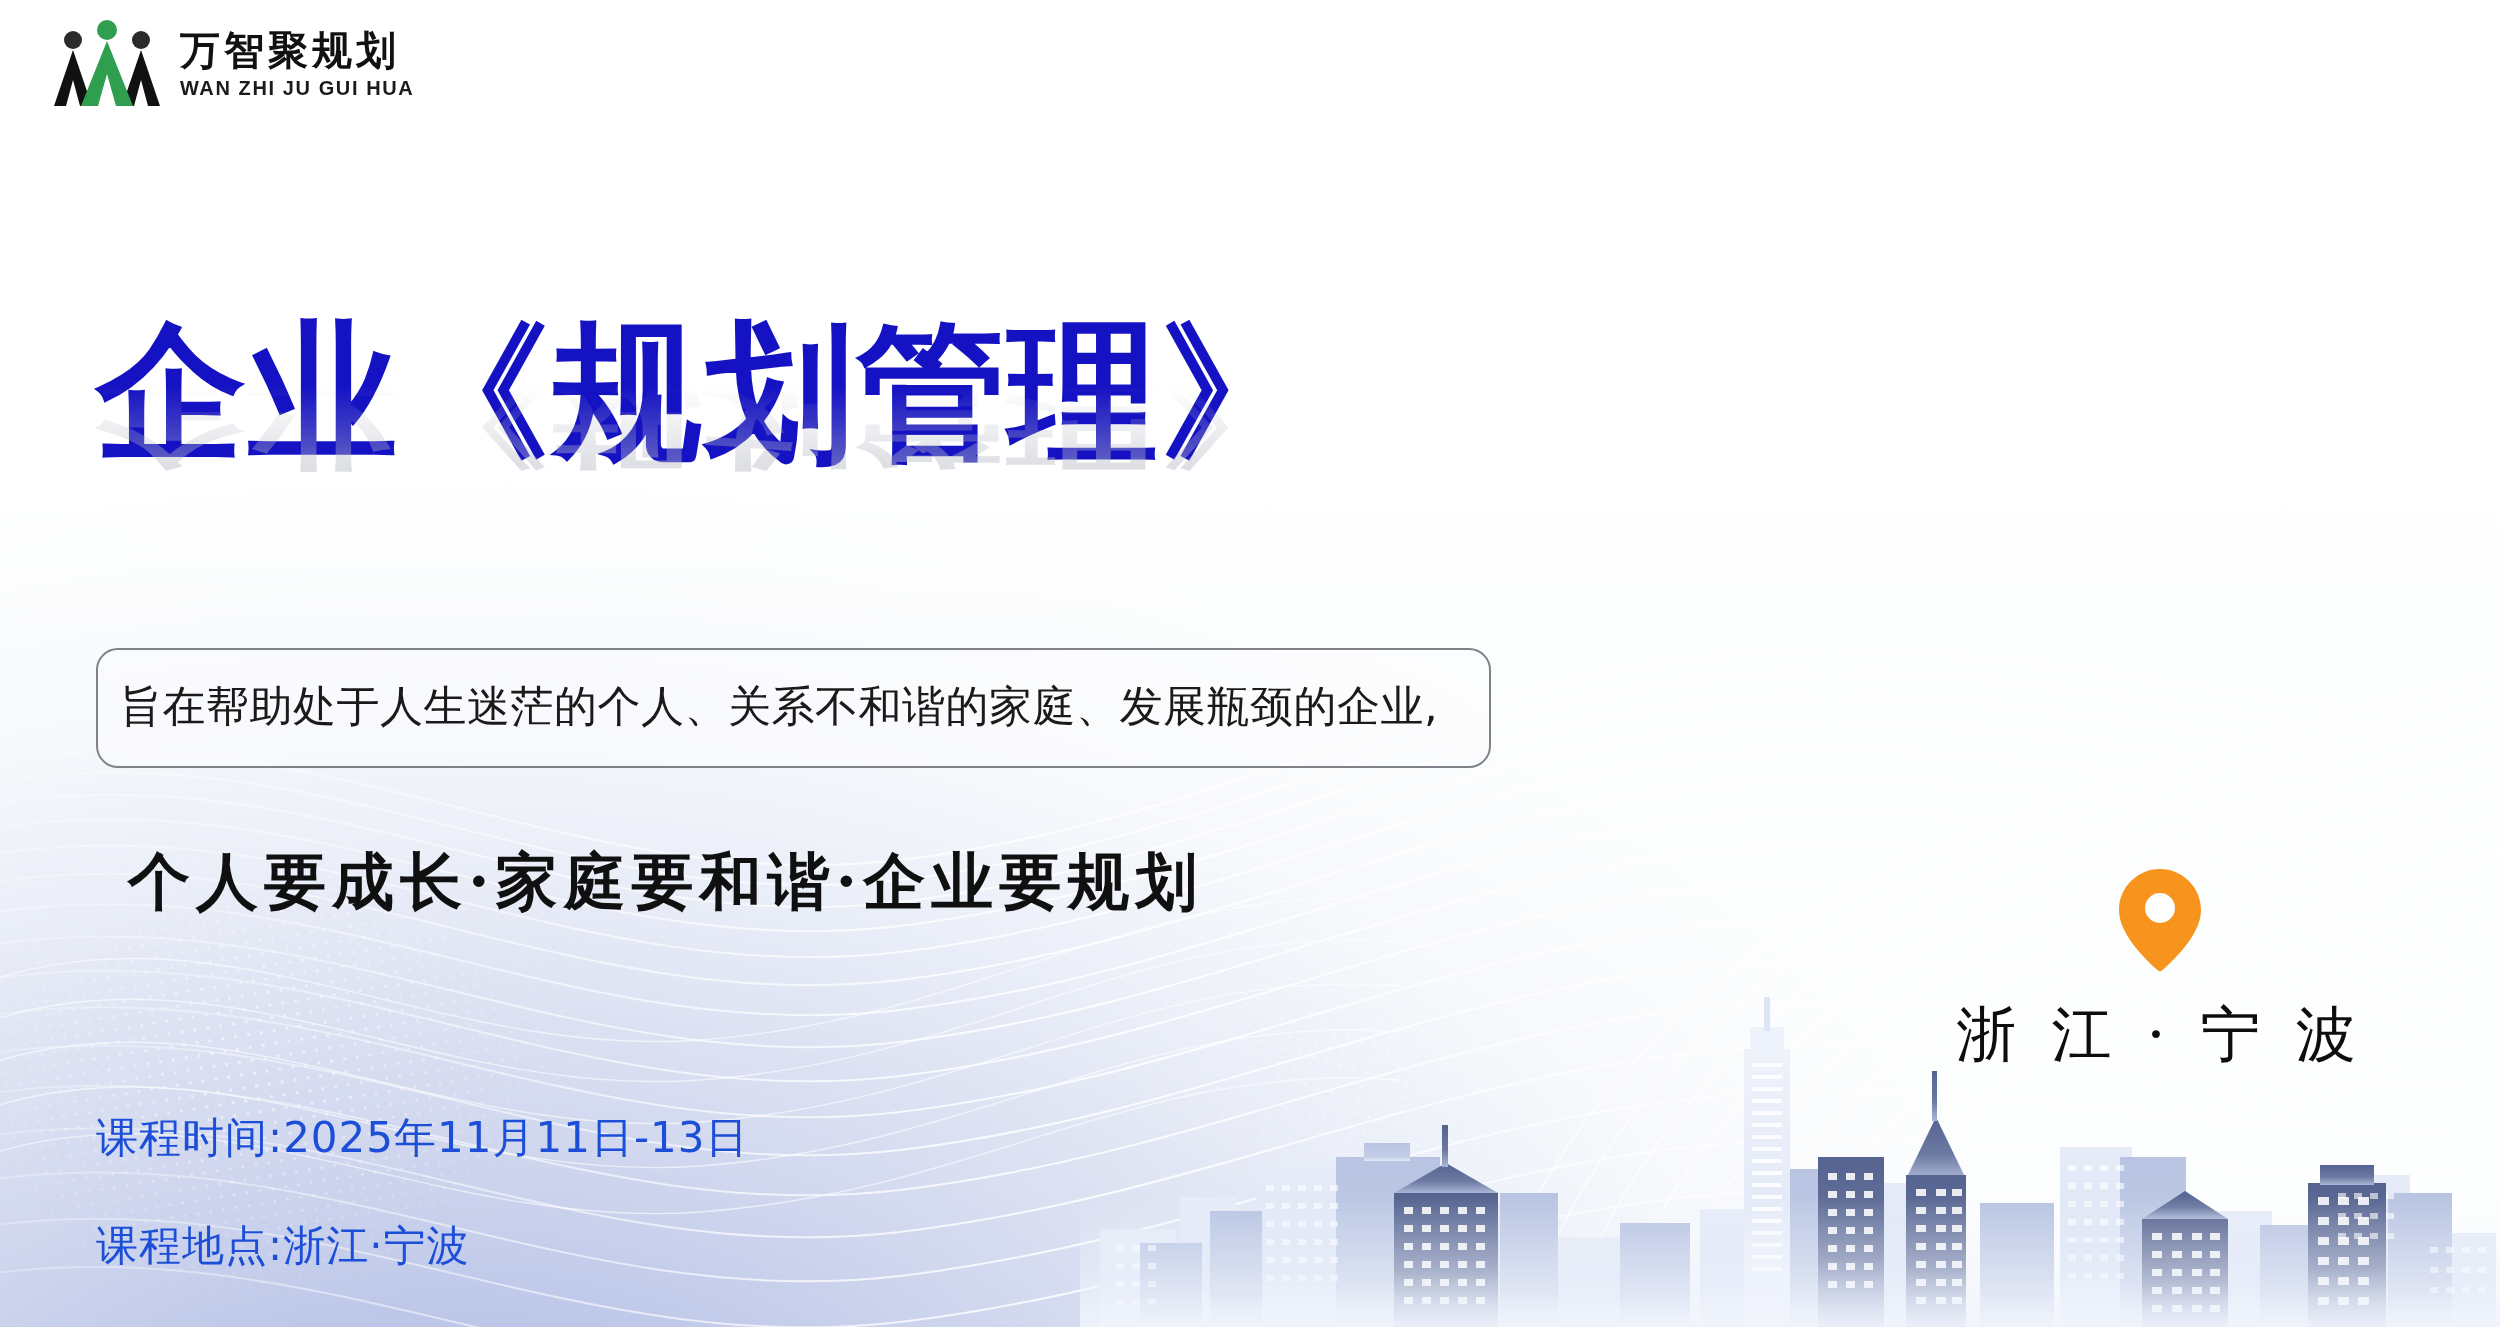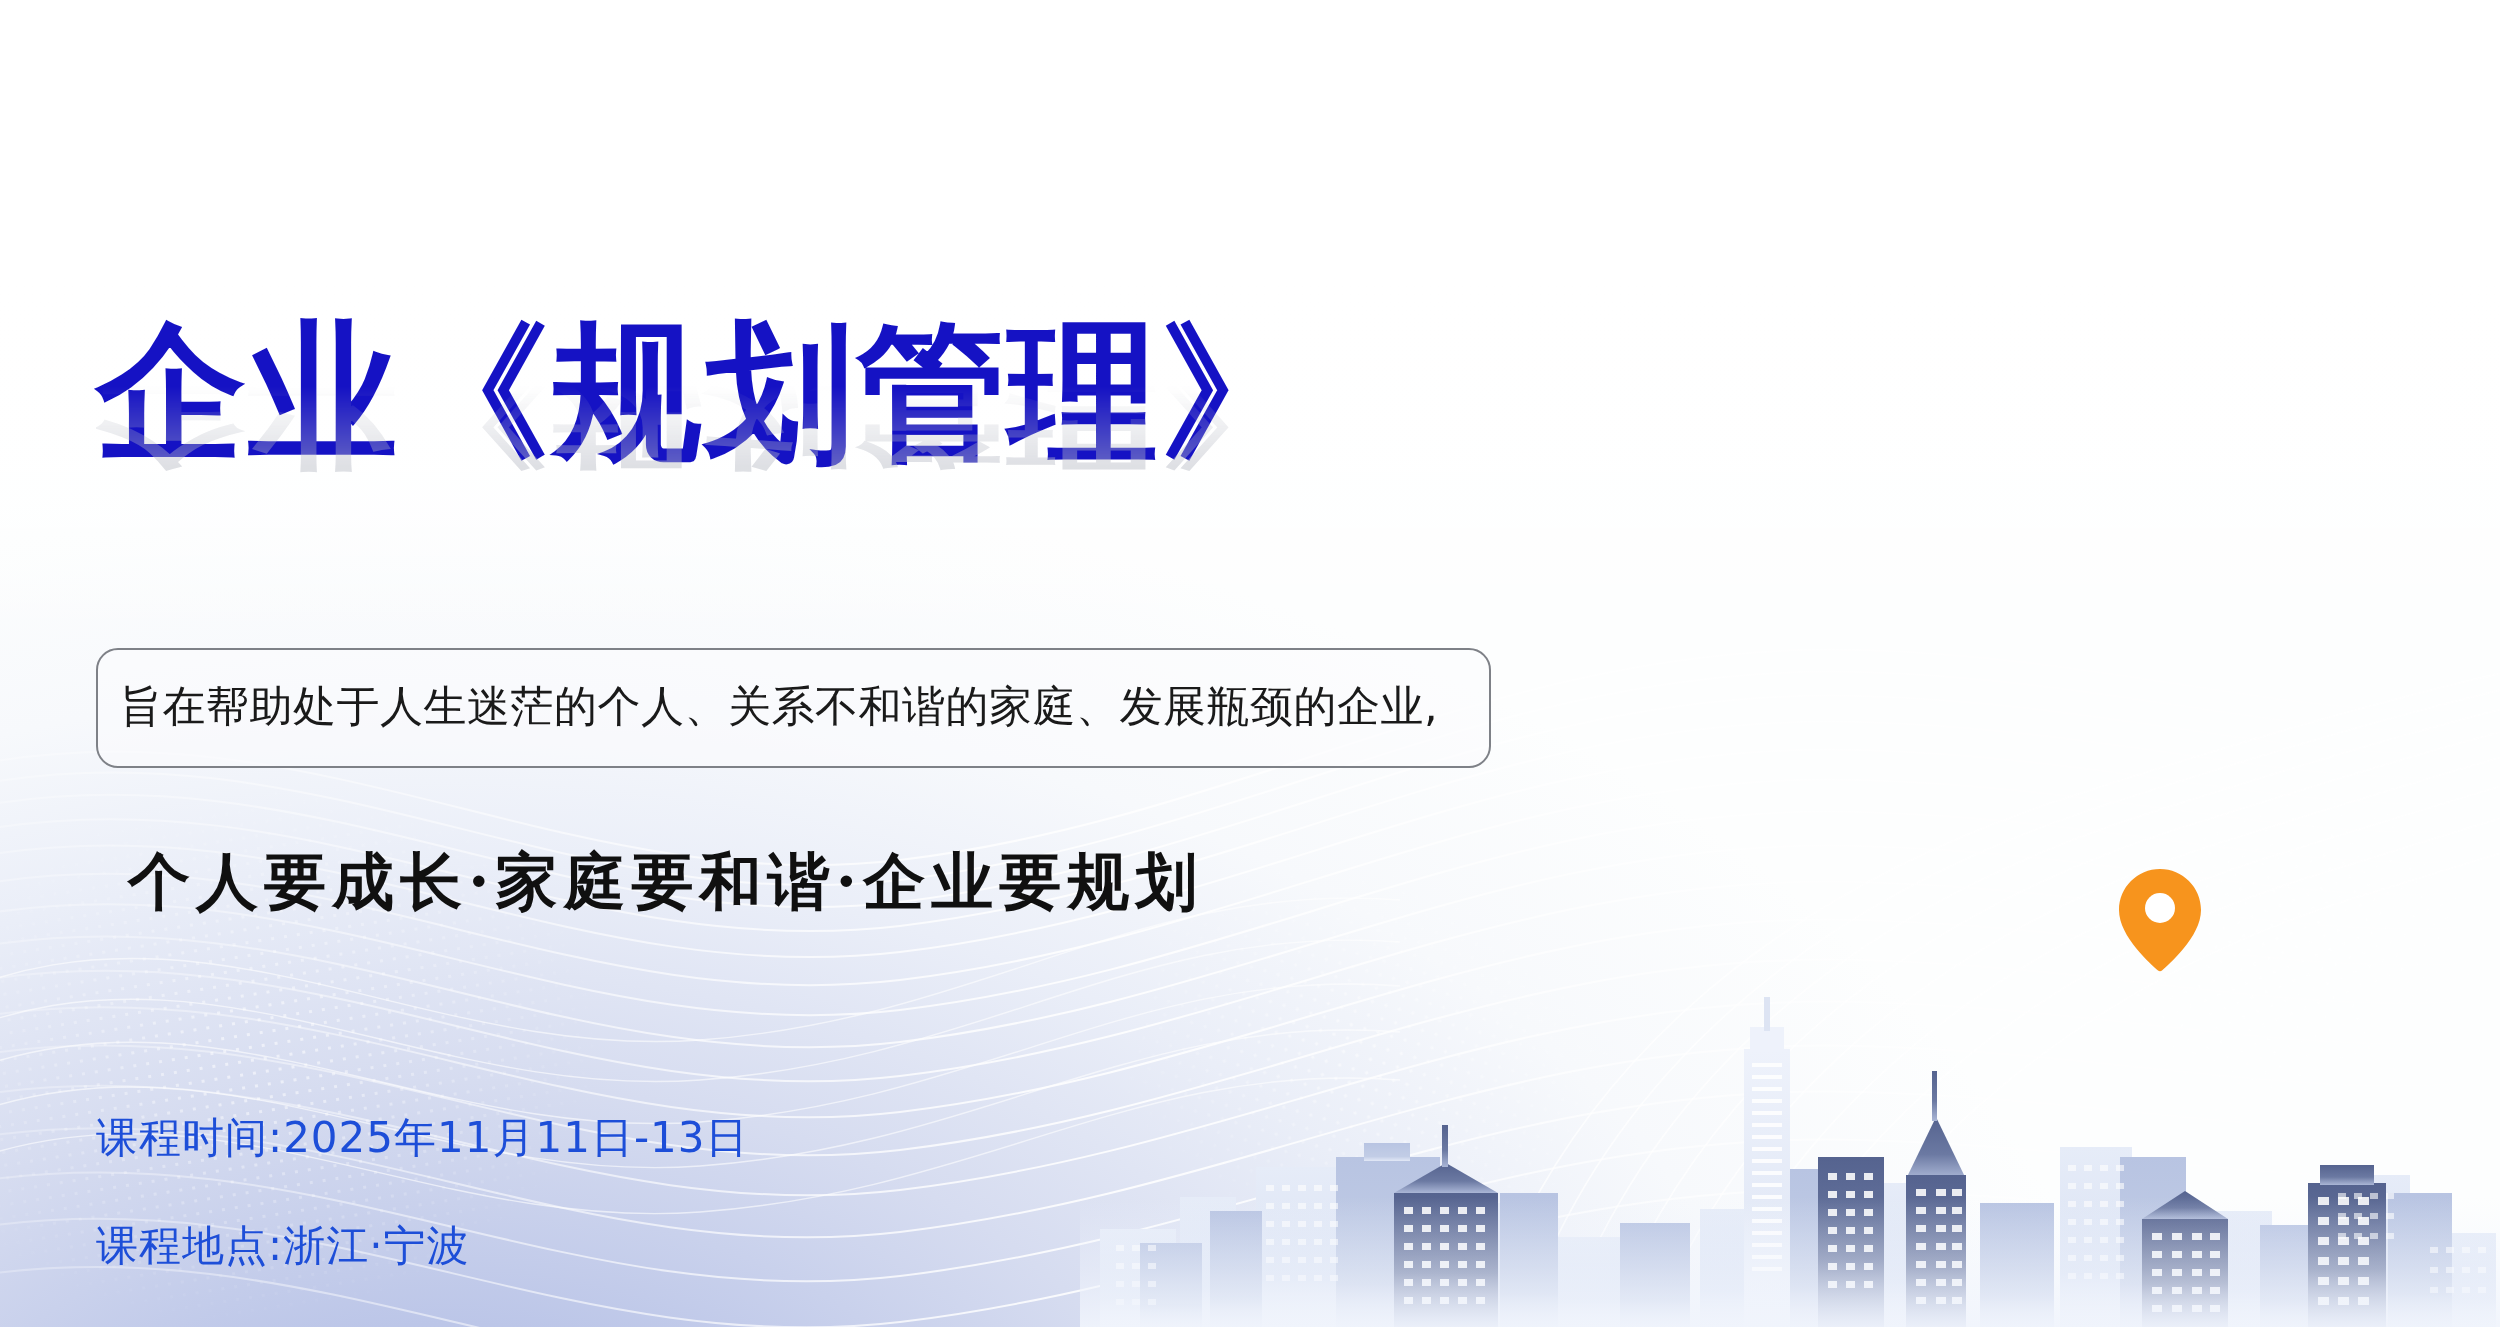--- a/index.html
+++ b/index.html
@@ -601,20 +601,34 @@
           <rect x="1350" y="290" width="8" height="6"></rect>
             <rect x="1366" y="290" width="8" height="6"></rect>
             <rect x="1382" y="290" width="8" height="6"></rect>
             <rect x="1398" y="290" width="8" height="6"></rect>
         </g>
       </g>
     </svg>
   </div>
   <div class="skyline-fade"></div>
 
+  <div class="logo-block">
+    <svg class="logo-mark" viewBox="0 0 118 92">
+      <circle cx="25" cy="22" r="9" fill="#2b2b2b"></circle>
+      <path d="M25,32 L6,88 L18,88 L25,62 L32,88 L44,88 Z" fill="#111111"></path>
+      <circle cx="93" cy="22" r="9" fill="#2b2b2b"></circle>
+      <path d="M93,32 L74,88 L86,88 L93,62 L100,88 L112,88 Z" fill="#111111"></path>
+      <circle cx="59" cy="12" r="10" fill="#2f9e4f"></circle>
+      <path d="M59,23 L33,88 L50,88 L59,56 L68,88 L85,88 Z" fill="#2f9e4f"></path>
+    </svg>
+    <div class="logo-words">
+      <div class="logo-cn">万智聚规划</div>
+      <div class="logo-en">WAN ZHI JU GUI HUA</div>
+    </div>
+  </div>
 
   <div class="title-wrap">
     <div class="title-main">企业《规划管理》</div>
     <div class="title-reflect">企业《规划管理》</div>
   </div>
 
   <div class="desc-box">
     <div class="desc-line">旨在帮助处于人生迷茫的个人、关系不和谐的家庭、发展瓶颈的企业,</div>
   </div>
 
@@ -623,15 +637,16 @@
   <div class="course-info">
     <div class="course-row">课程时间:2025年11月11日-13日</div>
     <div class="course-row">课程地点:浙江·宁波</div>
   </div>
 
   <div class="location-block">
     <svg class="pin-icon" viewBox="0 0 96 108">
       <path d="M48,4 C25.4,4 7,22.4 7,45 C7,72 40,100 46,105.5 C47.1,106.5 48.9,106.5 50,105.5 C56,100 89,72 89,45 C89,22.4 70.6,4 48,4 Z" fill="#f7941d"></path>
       <circle cx="48" cy="43" r="15" fill="#ffffff"></circle>
     </svg>
+    <div class="city-name">浙 江 · 宁 波</div>
   </div>
 
 </div>
 
 </body></html>

